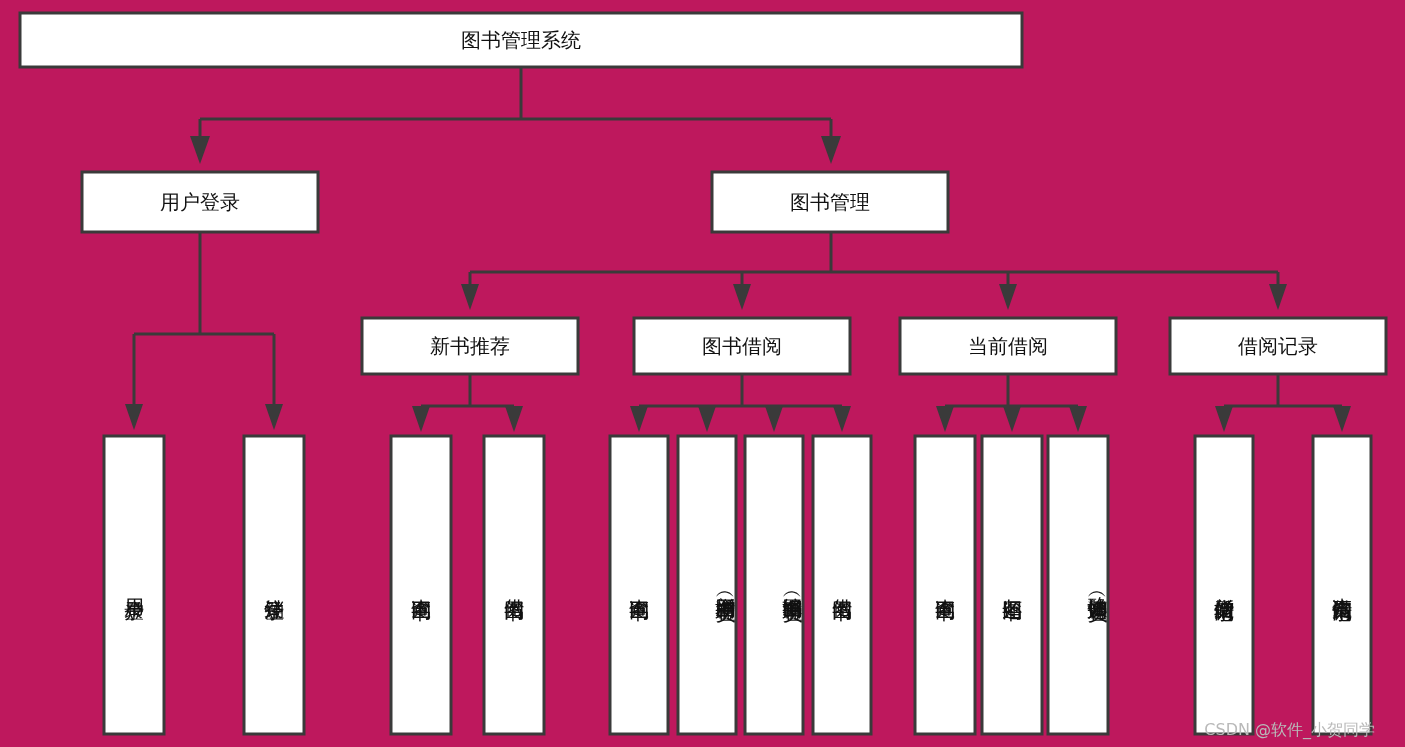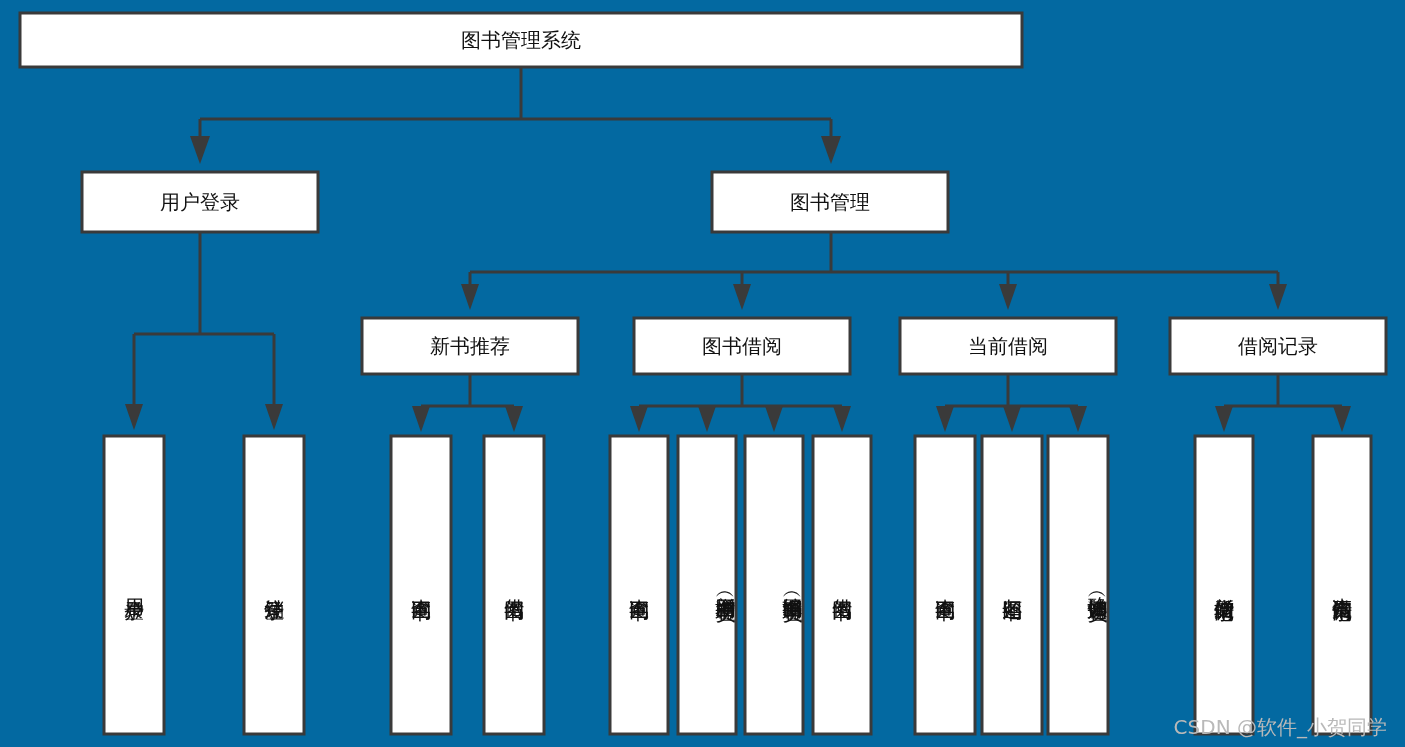--- a/index.html
+++ b/index.html
@@ -10,21 +10,21 @@
   body {
     width: 1405px;
     height: 747px;
     font-family: "DejaVu Sans", "Liberation Sans", sans-serif;
     overflow: hidden;
   }
   #diagram-root {
     position: relative;
     width: 1405px;
     height: 747px;
-    background: #0369a1;
+    background: #be185d;
   }
   svg.diagram-canvas {
     position: absolute;
     top: 0; left: 0;
     width: 1405px;
     height: 747px;
   }
   .node-box {
     fill: #ffffff;
     stroke: #3a3a3a;
@@ -55,24 +55,24 @@
     font-size: 20px;
     line-height: 1.08;
     color: #111111;
     letter-spacing: 1px;
     text-align: center;
     white-space: nowrap;
     pointer-events: none;
   }
   .watermark {
     position: absolute;
-    right: 18px;
+    right: 30px;
     bottom: 6px;
     font-family: "DejaVu Sans", "Liberation Sans", sans-serif;
-    font-size: 20px;
+    font-size: 16px;
     color: #b9b9b9;
     white-space: nowrap;
   }
 </style>
 </head>
 <body>
 
 <div id="diagram-root">
 
   <svg class="diagram-canvas" viewBox="0 0 1405 747">

